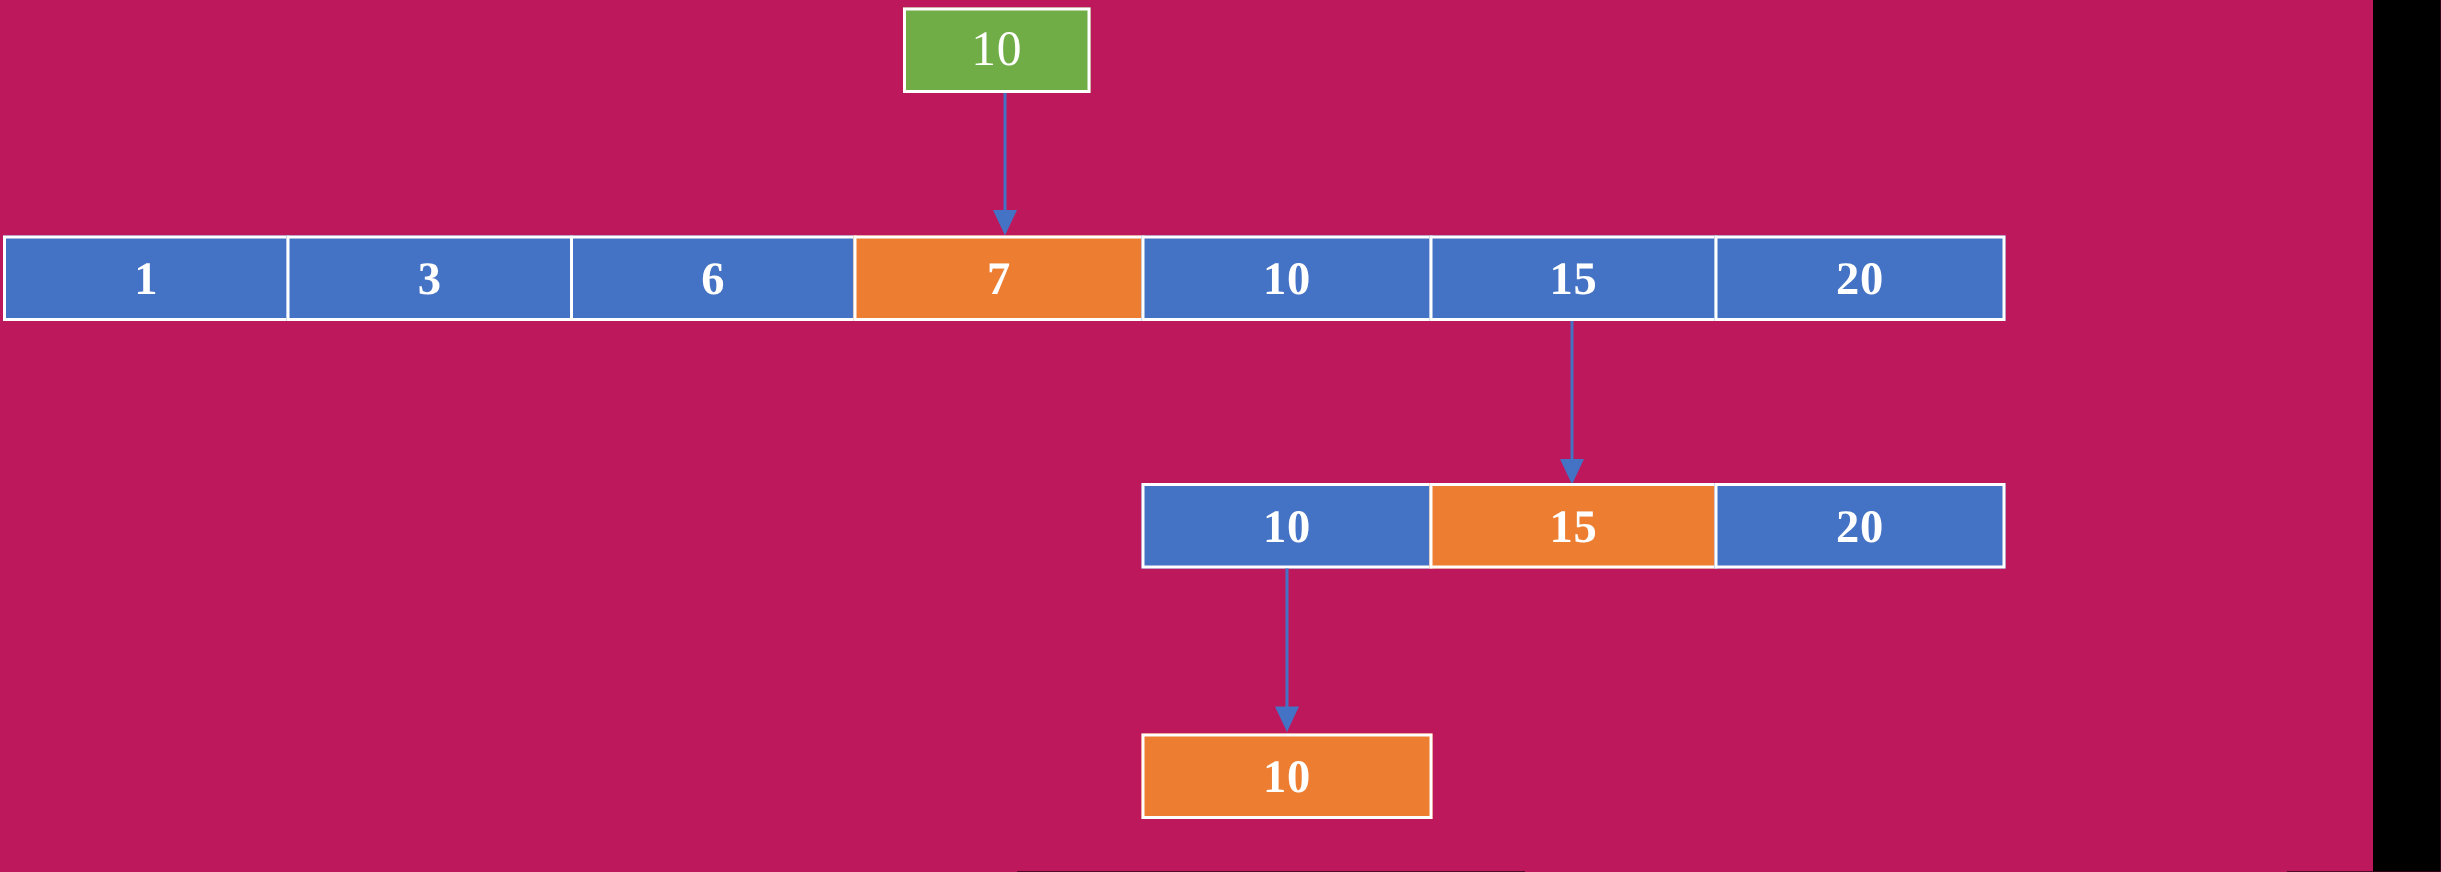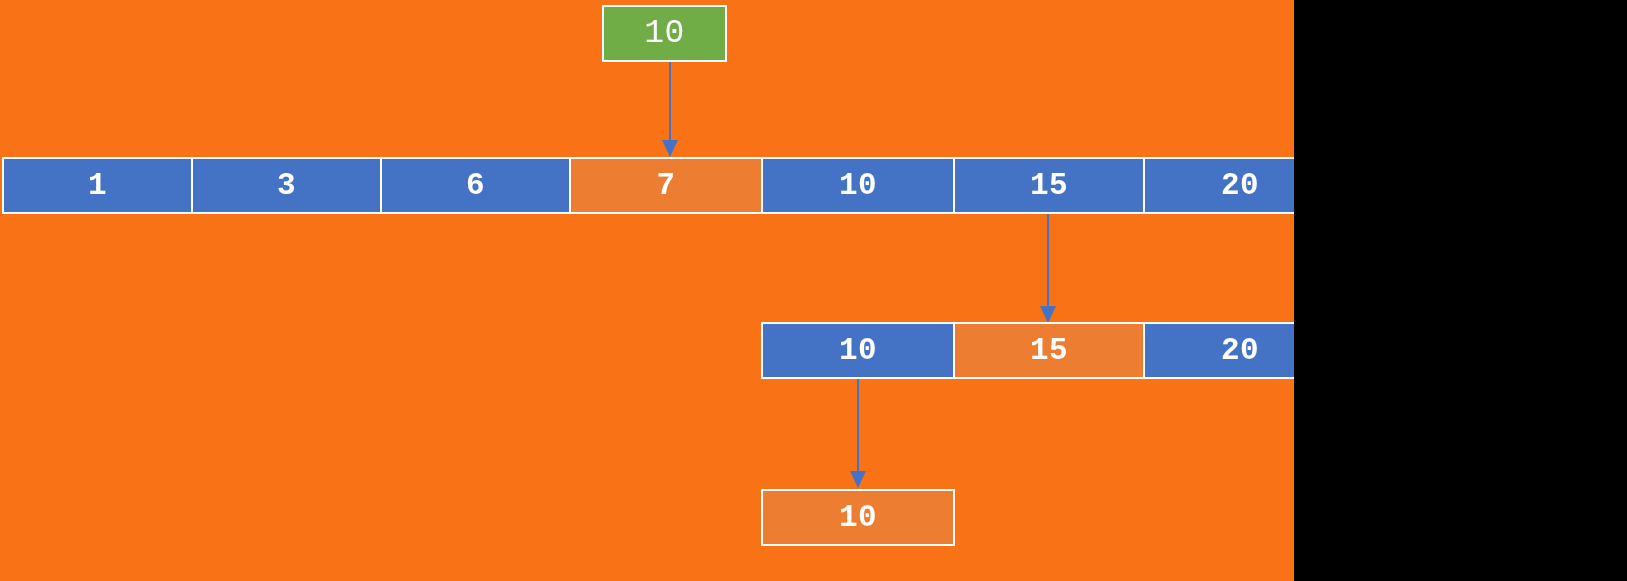--- a/index.html
+++ b/index.html
@@ -2,25 +2,25 @@
 <html><head>
 <meta charset="utf-8">
 <style>
   html, body {
     margin: 0;
     padding: 0;
     background: #000000;
   }
   #canvas {
     position: relative;
-    width: 1294px;
+    width: 1582px;
     height: 581px;
-    background: #f97316;
+    background: #be185d;
     overflow: hidden;
-    font-family: Liberation Mono, monospace;
+    font-family: Liberation Serif, serif;
   }
   .cell {
     position: absolute;
     box-sizing: border-box;
     display: flex;
     align-items: center;
     justify-content: center;
     color: #FFFFFF;
     border: 2px solid #FFFFFF;
   }

